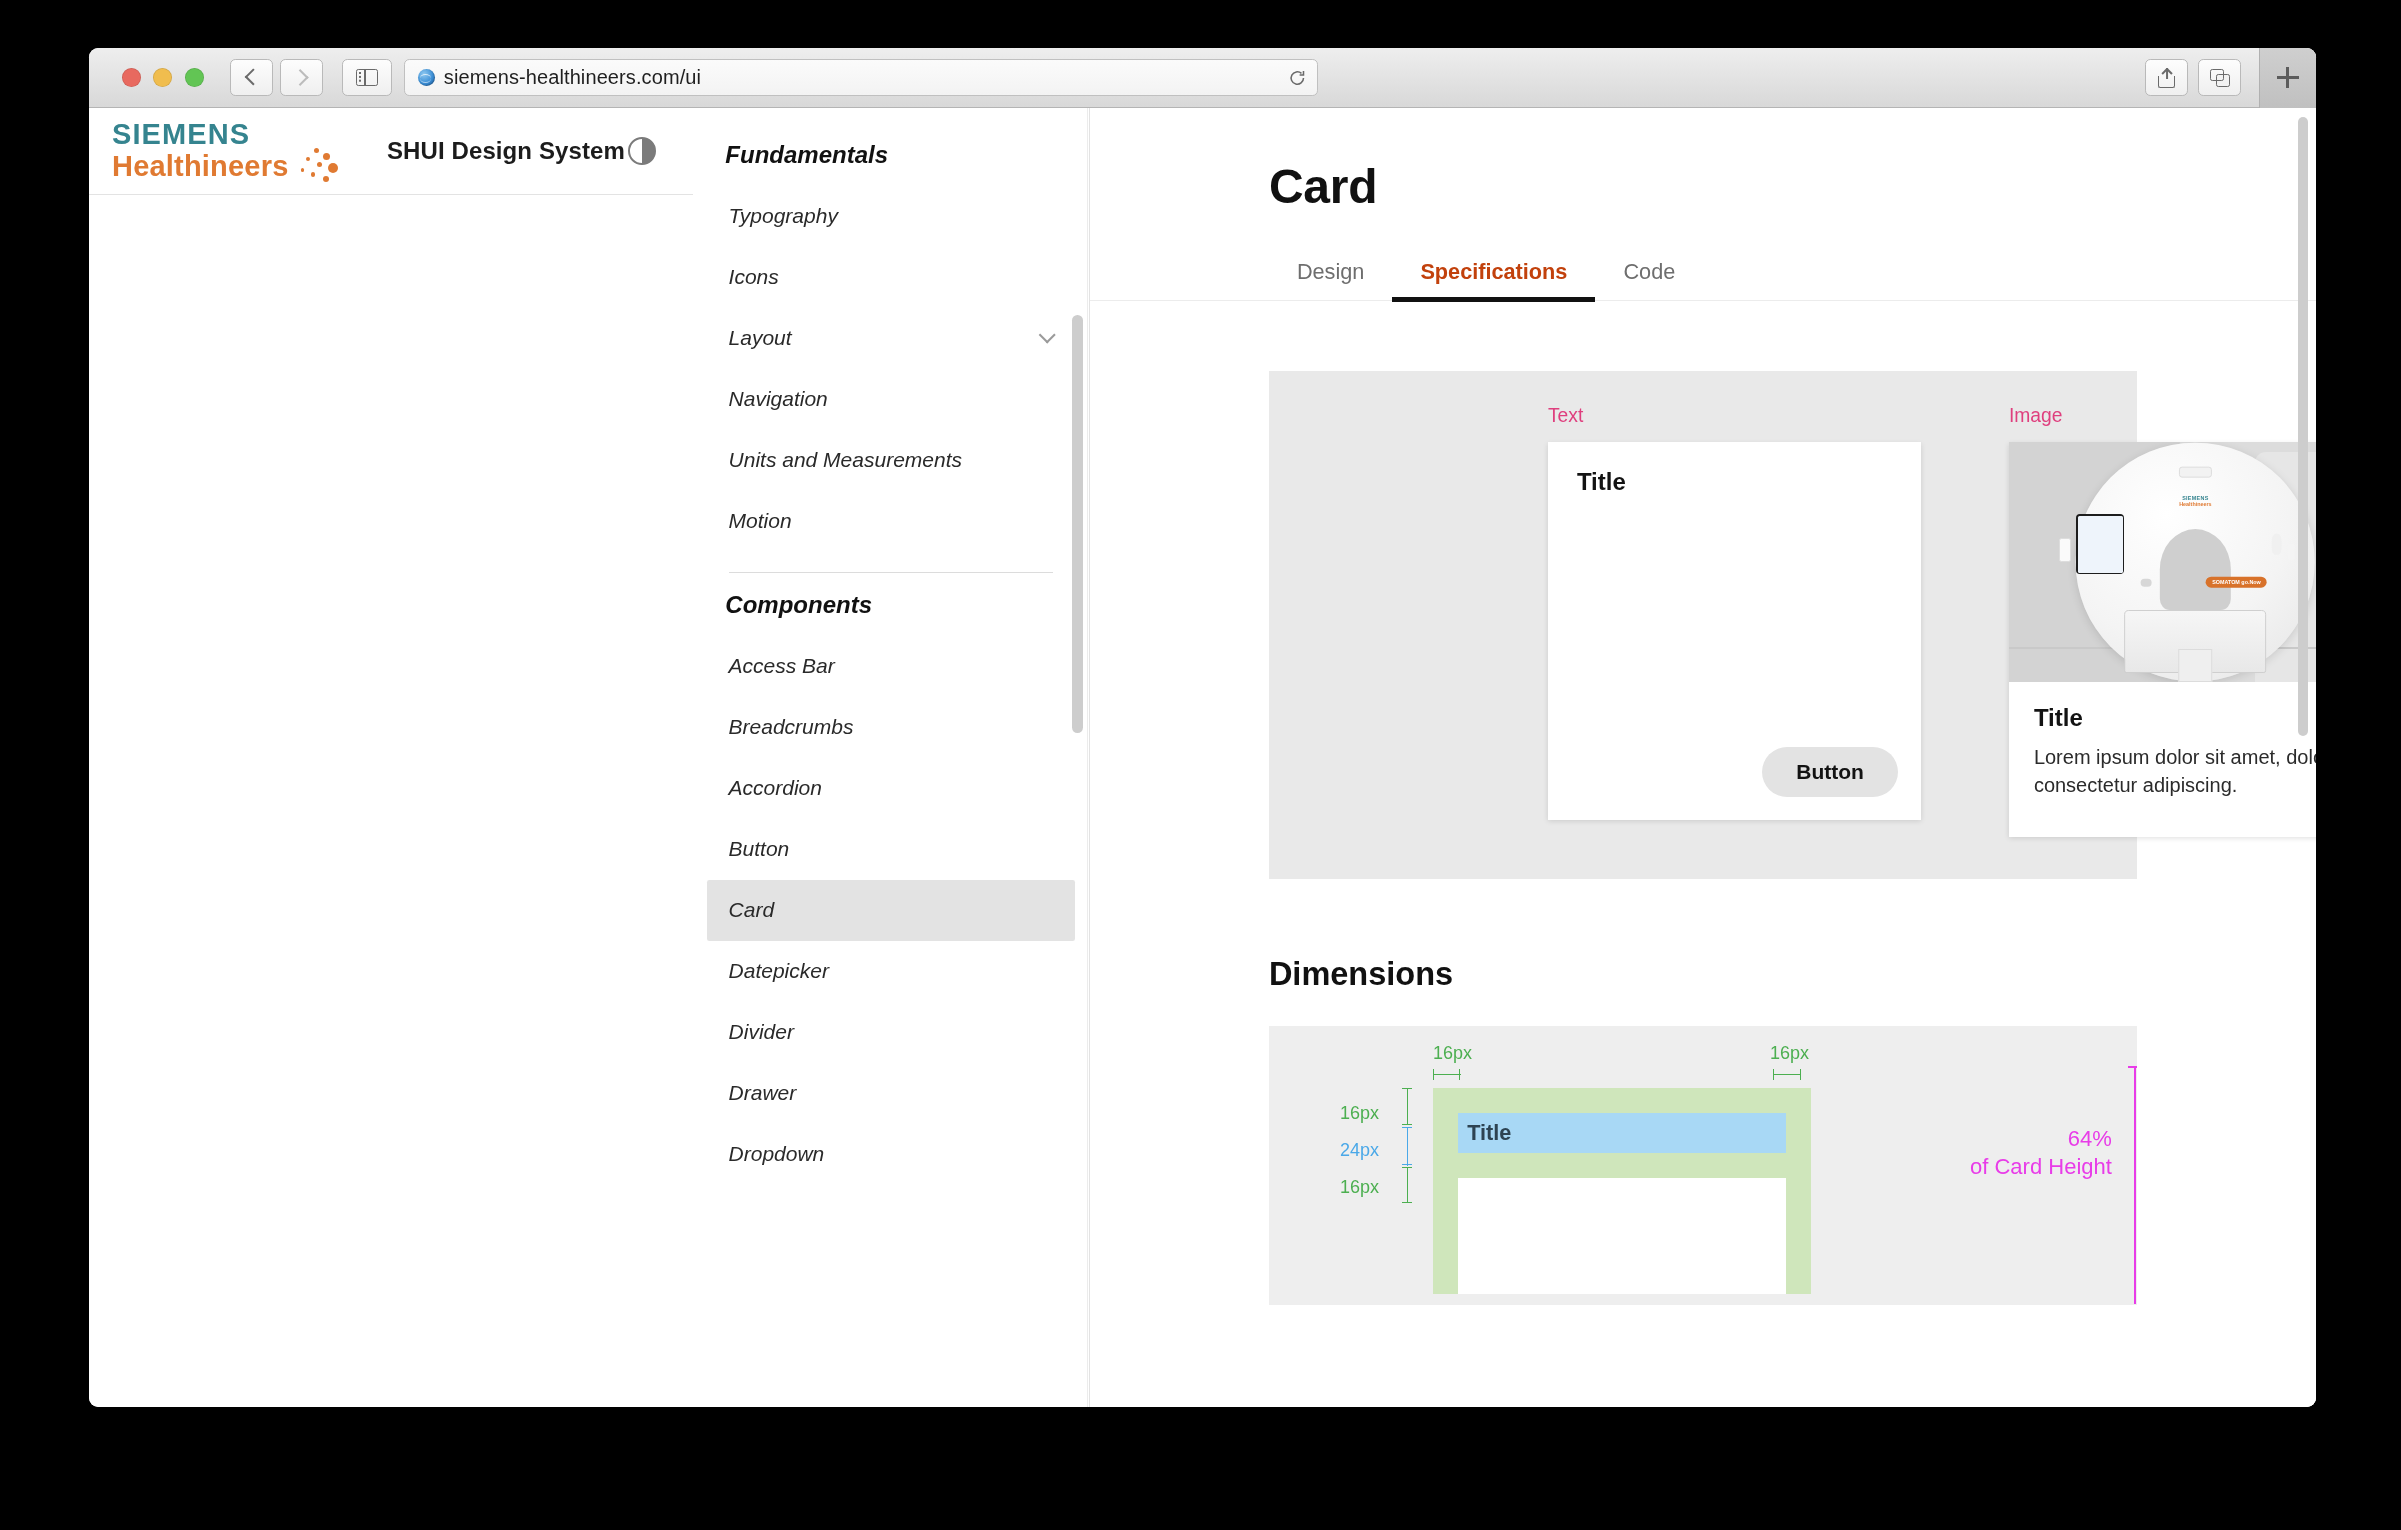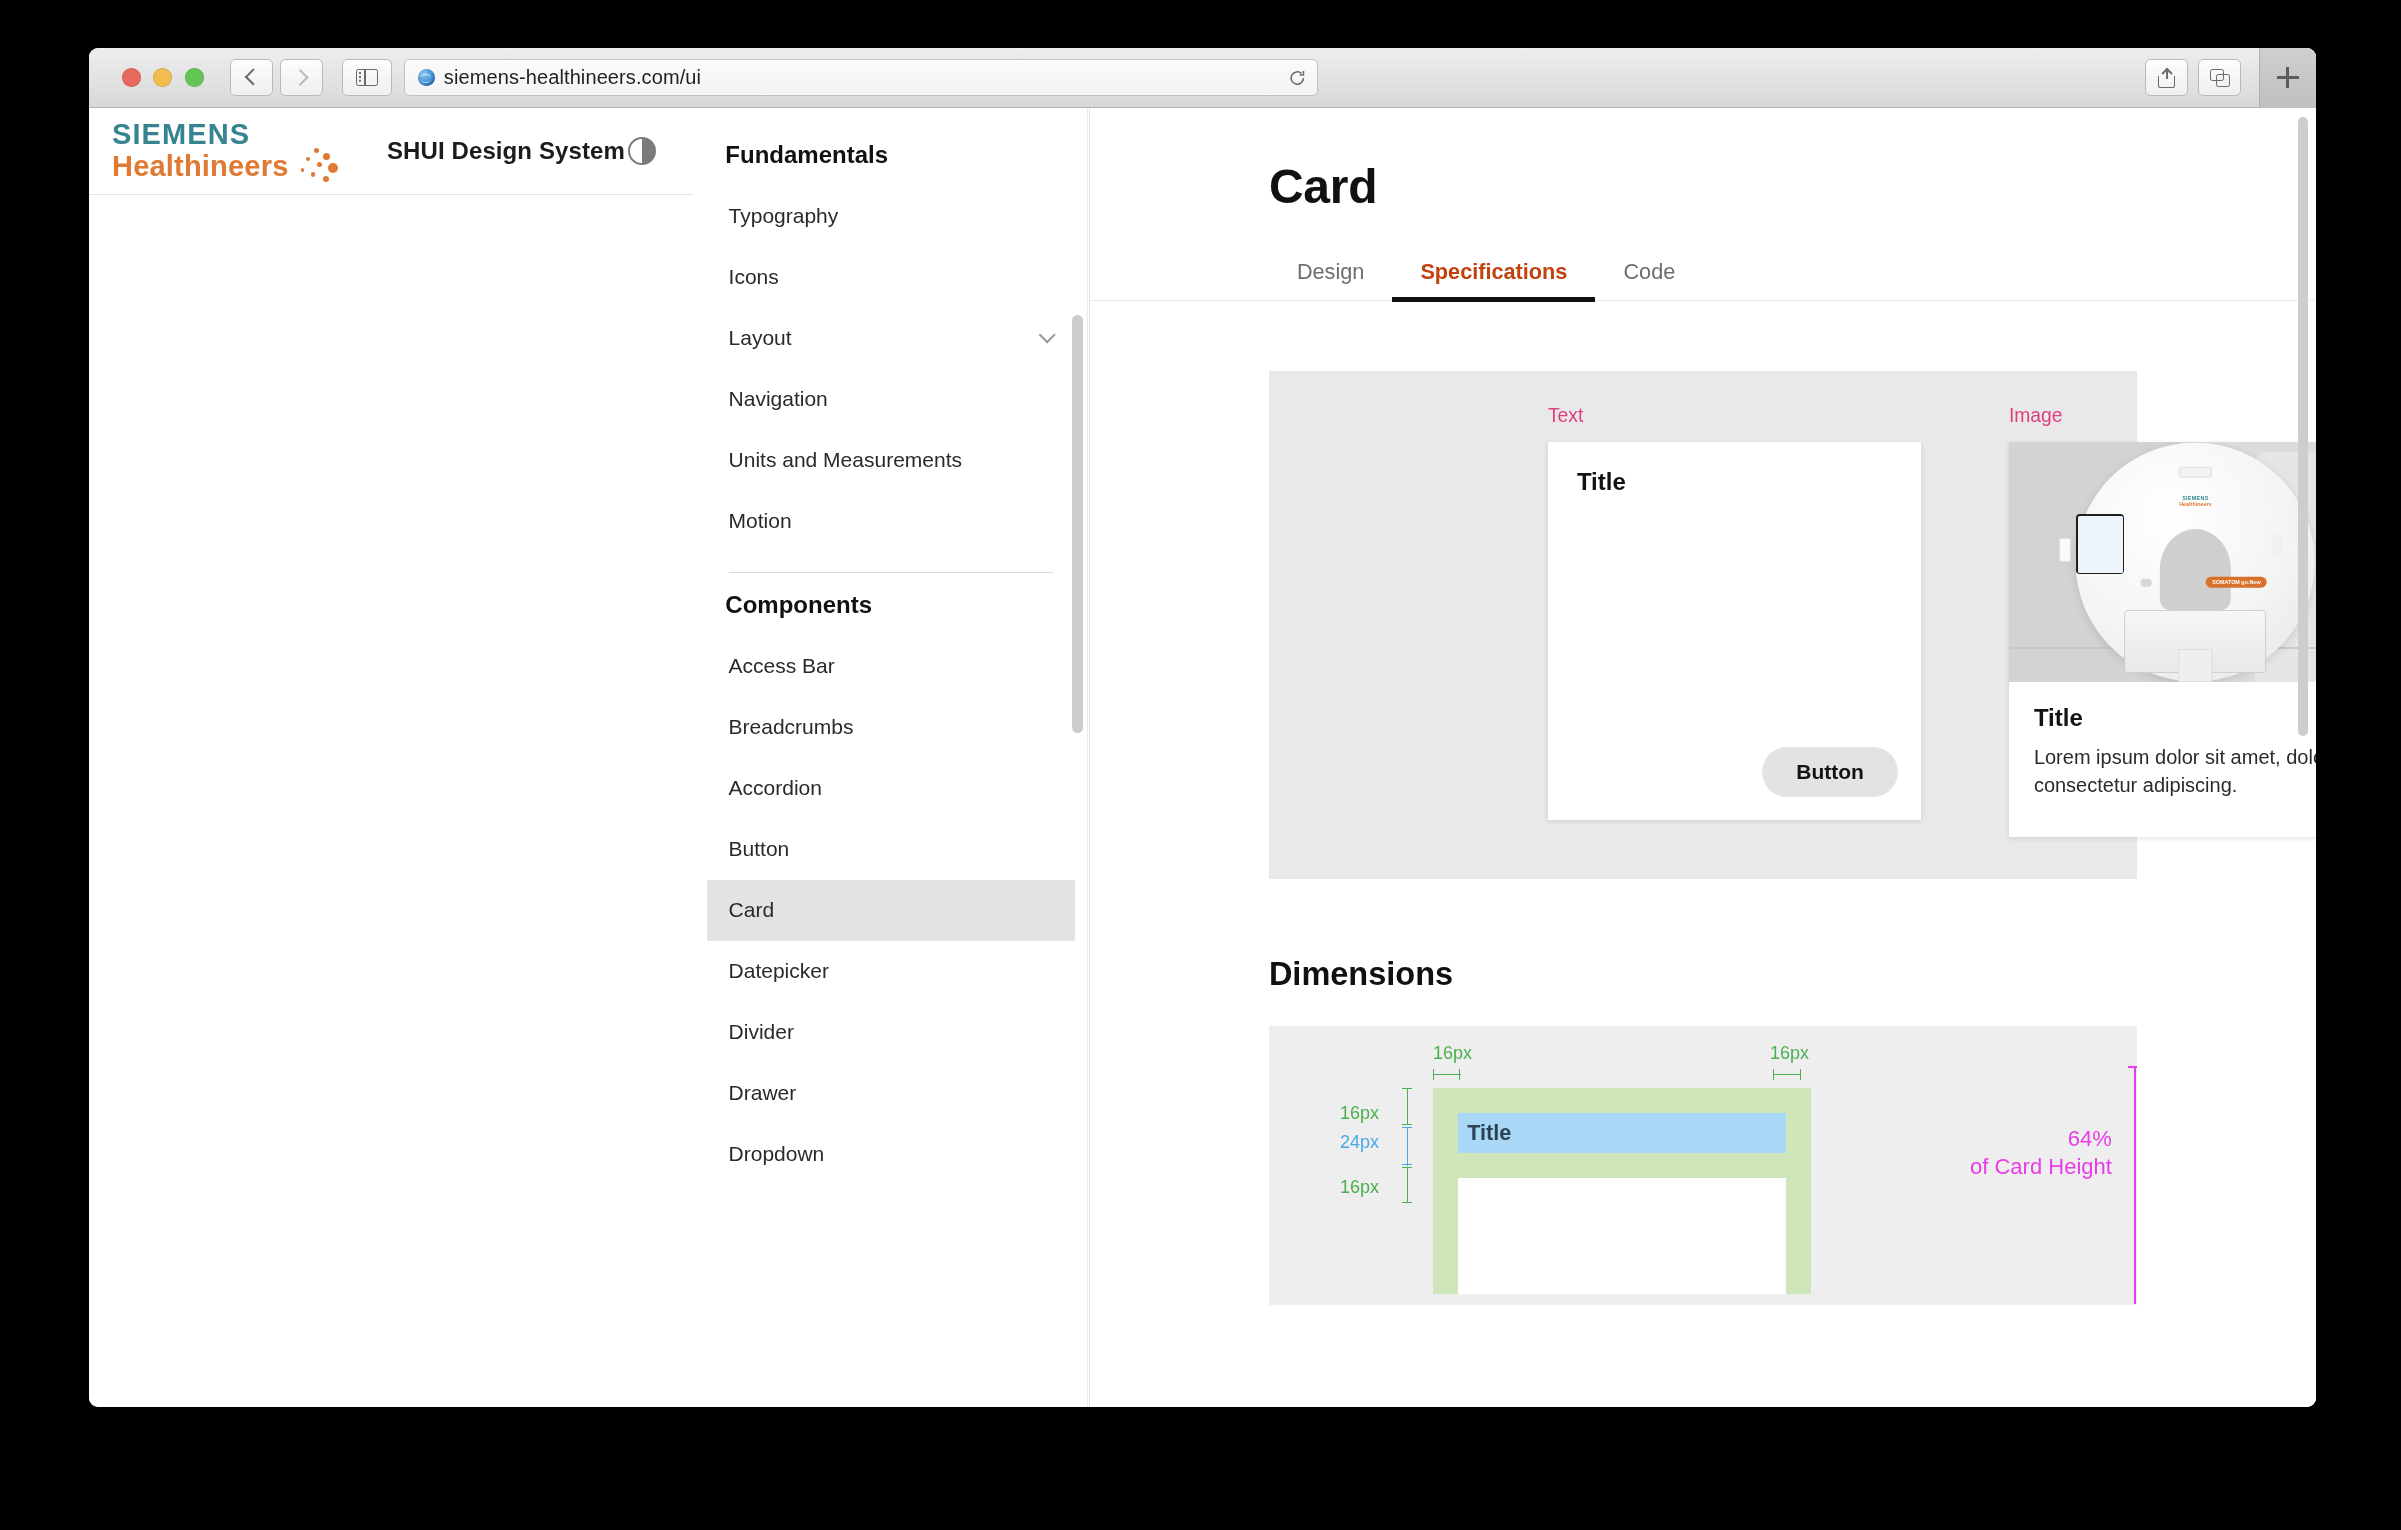--- a/index.html
+++ b/index.html
@@ -167,20 +167,21 @@
   }
 
   .body-row { flex: 1; display:flex; min-height:0; position:relative; }
 
   
   .sidebar {
     width: 397px; flex:none; background:#fff;
     border-right: 0.8px solid #e3e3e3;
     position: relative; overflow:hidden;
     padding-top: 14px;
+    font-style: italic;
   }
   .side-inner { padding: 0 0 0 0; }
   .side-section-title {
     font-size: 24px; font-weight: 700; color:#111;
     padding: 18.6px 21.7px 17px 21.7px; margin-left: 10.8px;
   }
   .side-item {
     height: 61px; display:flex; align-items:center;
     padding: 0 21.7px 0 21.7px; margin: 0 14px;
     font-size: 21px; color:#2a2a2a;
@@ -556,21 +557,21 @@
             <div class="grn" style="position:absolute;left:501px;top:17px;">16px</div>
             <div class="tick tickh" style="left:504px;top:48px;width:28px;"></div>
             <div class="tick tickv" style="left:504px;top:43px;height:11.6px;"></div>
             <div class="tick tickv" style="left:531px;top:43px;height:11.6px;"></div>
 
             <div class="grn" style="position:absolute;left:71px;top:77px;">16px</div>
             <div class="tick tickv" style="left:138px;top:62px;height:37px;"></div>
             <div class="tick tickh" style="left:133px;top:62px;width:10px;"></div>
             <div class="tick tickh" style="left:133px;top:98px;width:10px;"></div>
 
-            <div class="blu" style="position:absolute;left:71px;top:106px;">24px</div>
+            <div class="blu" style="position:absolute;left:71px;top:114px;">24px</div>
             <div class="tick tickv blue" style="left:138px;top:101px;height:39px;"></div>
             <div class="tick tickh blue" style="left:133px;top:101px;width:10px;"></div>
             <div class="tick tickh blue" style="left:133px;top:138px;width:10px;"></div>
 
             <div class="grn" style="position:absolute;left:71px;top:151px;">16px</div>
             <div class="tick tickv" style="left:138px;top:141px;height:36px;"></div>
             <div class="tick tickh" style="left:133px;top:141px;width:10px;"></div>
             <div class="tick tickh" style="left:133px;top:176px;width:10px;"></div>
 
             <div class="dim-card">

